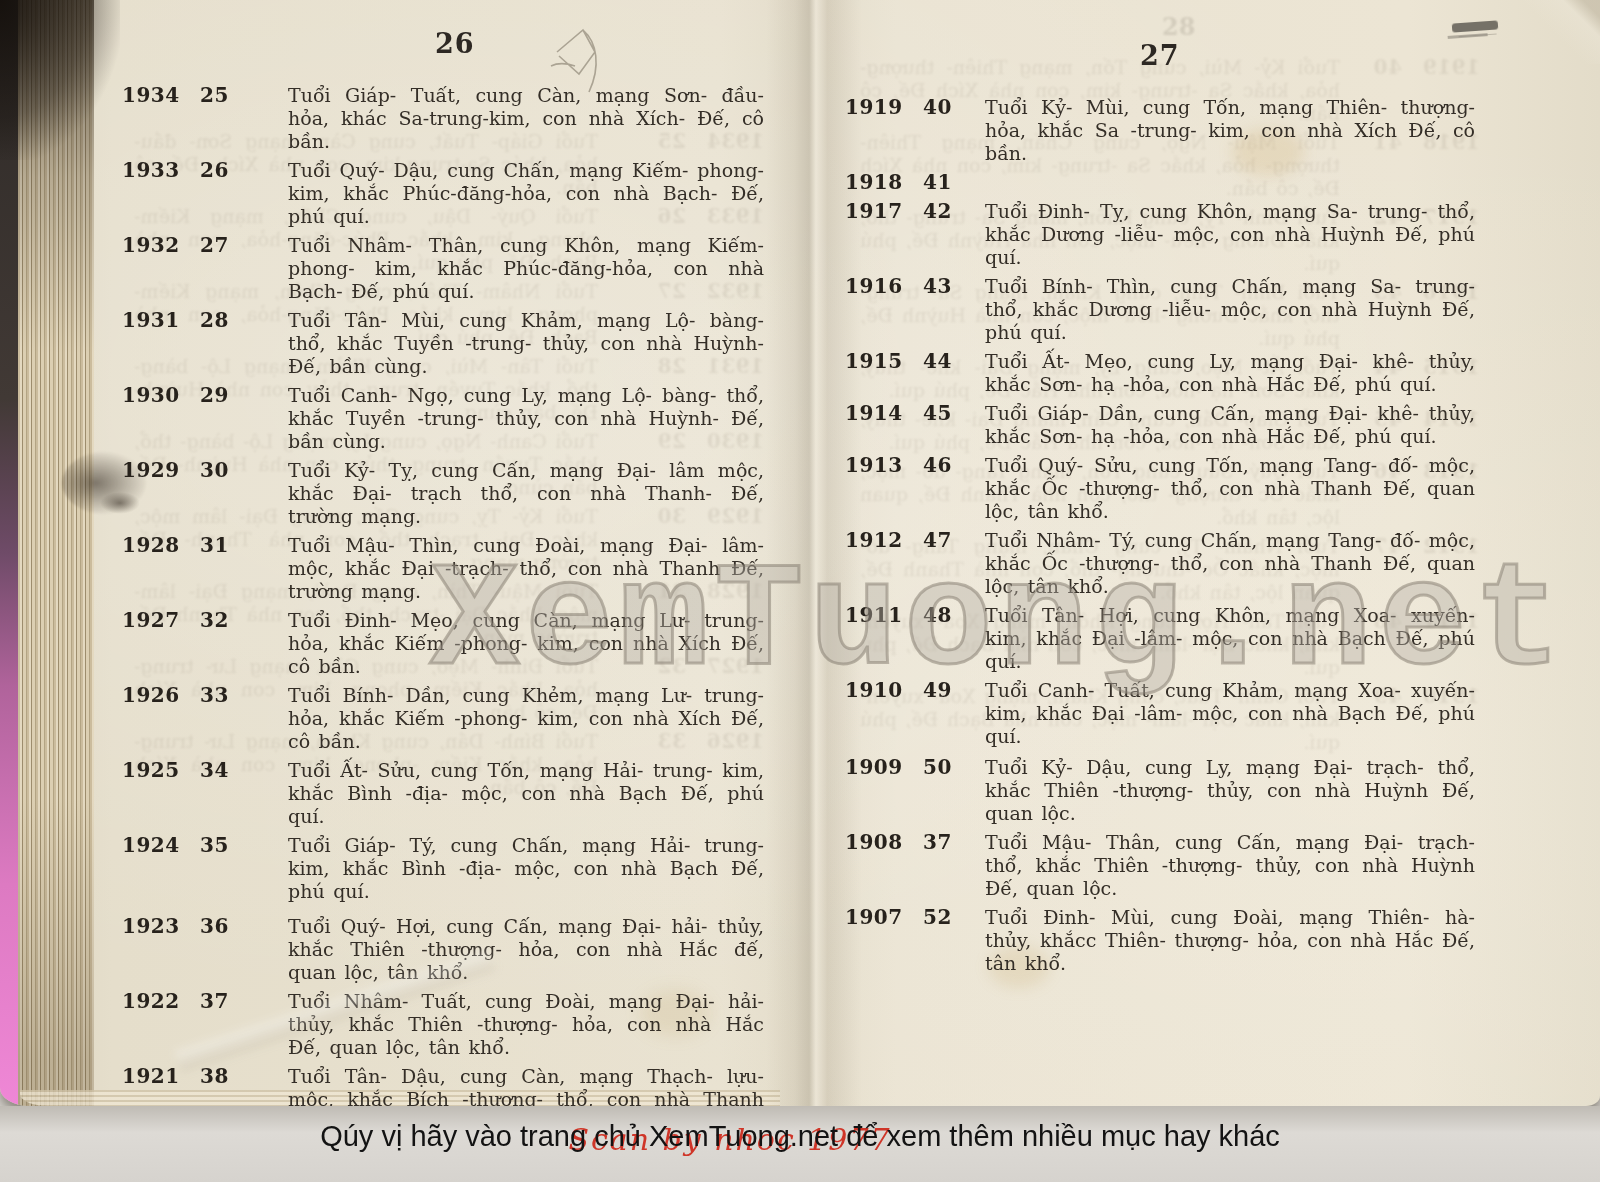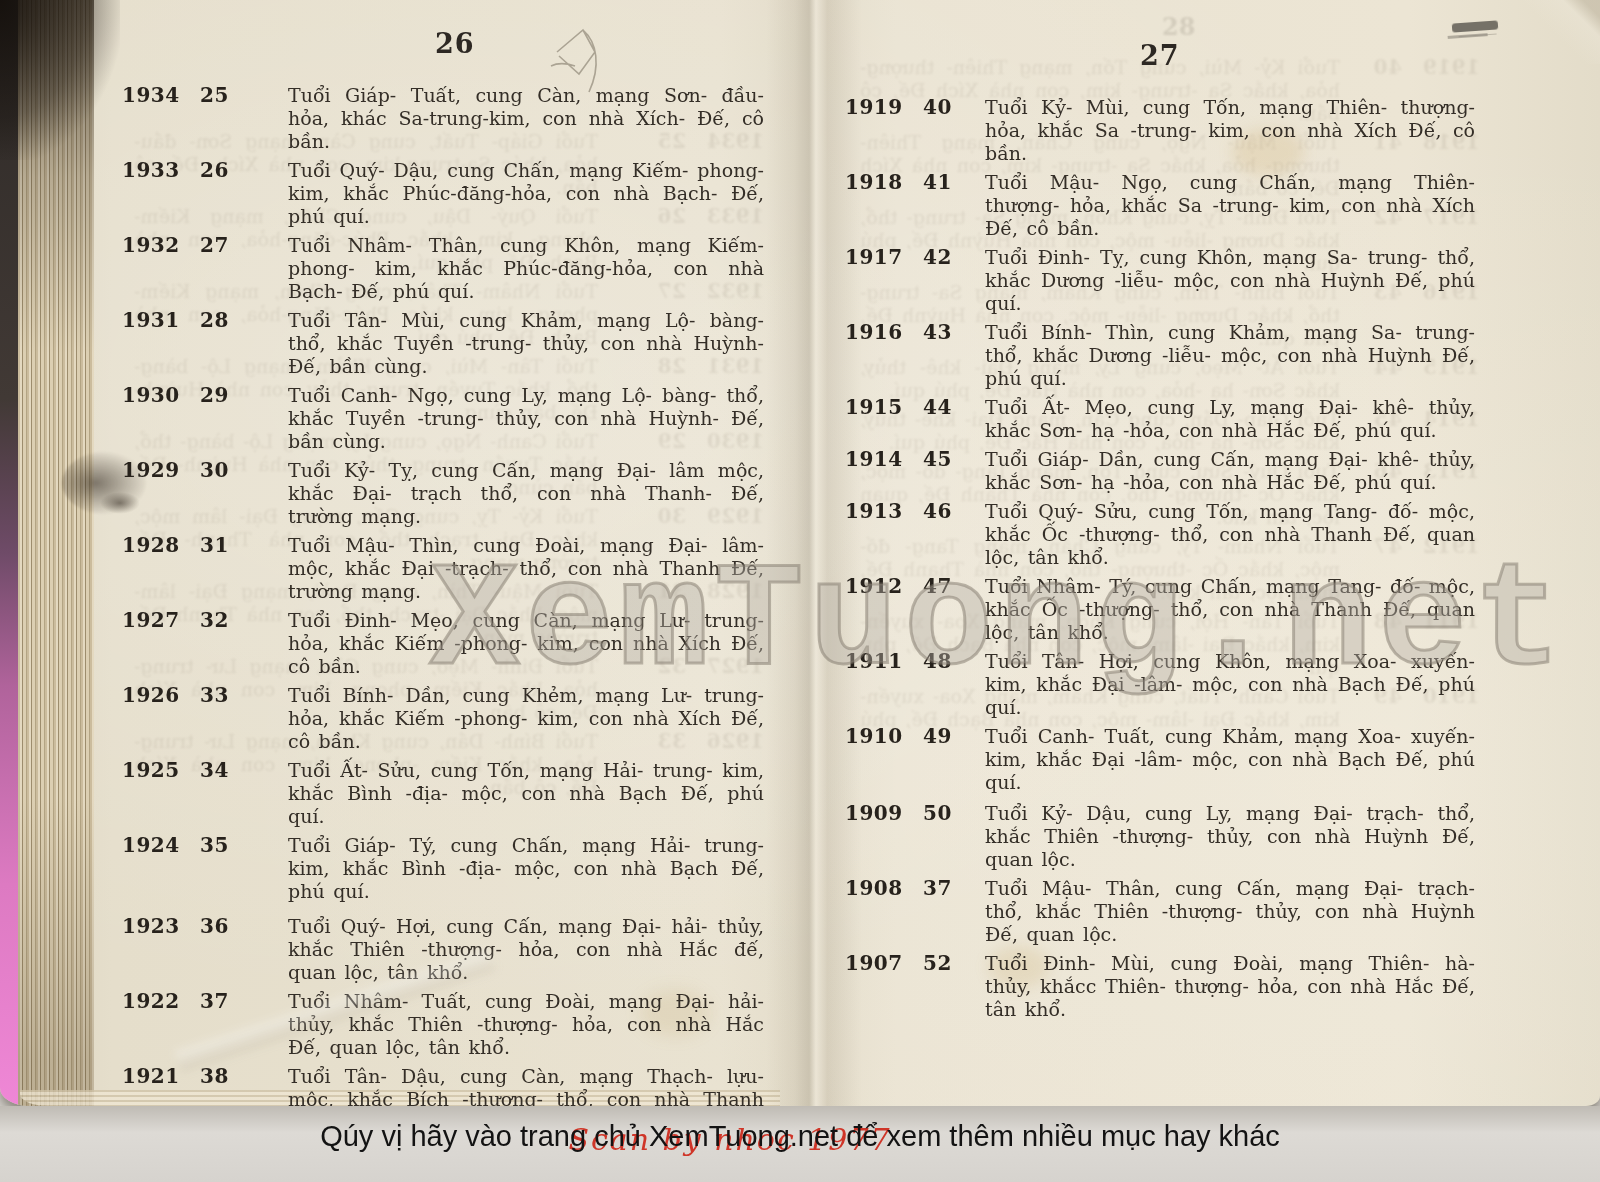--- a/index.html
+++ b/index.html
@@ -347,31 +347,30 @@
       <div class="pageno pageno-right">27</div>
       <div class="rows" id="rows-right">
           <div class="row">
             <span class="year">1919</span>
             <span class="age">40</span>
             <span class="desc">Tuổi Kỷ- Mùi, cung Tốn, mạng Thiên- thượng- hỏa, khắc Sa -trung- kim, con nhà Xích Đế, cô bần.</span>
           </div>
           <div class="row">
             <span class="year">1918</span>
             <span class="age">41</span>
-            <span class="desc">Tuổi Mậu- Ngọ, cung Chấn, mạng Thiên- thượng- hỏa, khắc Sa -trung- kim, con nhà Xích Đế, cô bần.</span>
           </div>
           <div class="row">
             <span class="year">1917</span>
             <span class="age">42</span>
             <span class="desc">Tuổi Đinh- Tỵ, cung Khôn, mạng Sa- trung- thổ, khắc Dương -liễu- mộc, con nhà Huỳnh Đế, phú quí.</span>
           </div>
           <div class="row">
             <span class="year">1916</span>
             <span class="age">43</span>
-            <span class="desc">Tuổi Bính- Thìn, cung Khảm, mạng Sa- trung- thổ, khắc Dương -liễu- mộc, con nhà Huỳnh Đế, phú quí.</span>
+            <span class="desc">Tuổi Bính- Thìn, cung Chấn, mạng Sa- trung- thổ, khắc Dương -liễu- mộc, con nhà Huỳnh Đế, phú quí.</span>
           </div>
           <div class="row">
             <span class="year">1915</span>
             <span class="age">44</span>
             <span class="desc">Tuổi Ất- Mẹo, cung Ly, mạng Đại- khê- thủy, khắc Sơn- hạ -hỏa, con nhà Hắc Đế, phú quí.</span>
           </div>
           <div class="row">
             <span class="year">1914</span>
             <span class="age">45</span>
             <span class="desc">Tuổi Giáp- Dần, cung Cấn, mạng Đại- khê- thủy, khắc Sơn- hạ -hỏa, con nhà Hắc Đế, phú quí.</span>

